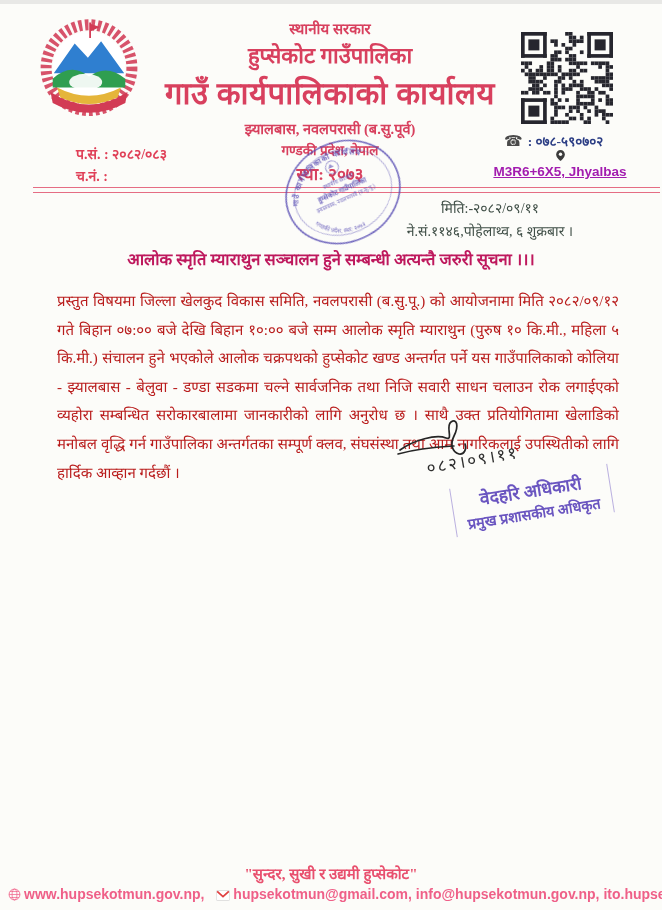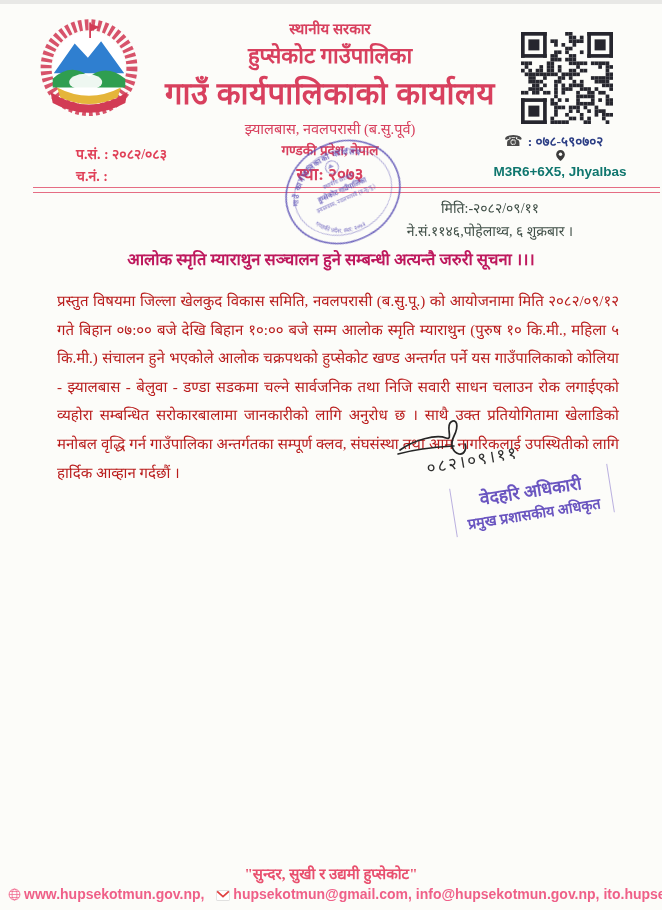--- a/index.html
+++ b/index.html
@@ -7,31 +7,31 @@
     position:relative;width:662px;height:910px;margin:4px auto;
     background:#fcfcf9;overflow:hidden;
     font-family:"Liberation Serif","DejaVu Serif",serif;
   }
   
   .logo{position:absolute;left:34px;top:8px;width:110px;height:118px;}
   .head-center{position:absolute;left:150px;width:360px;top:14px;text-align:center;color:#d8405e;}
   .h-gov{font-size:15px;font-weight:bold;}
   .h-muni{font-size:22px;font-weight:bold;margin-top:1px;}
   .h-office{font-size:31px;font-weight:bold;margin-top:2px;letter-spacing:.5px;}
-  .h-addr{font-size:14.5px;font-weight:normal;margin-top:5px;}
+  .h-addr{font-size:14.5px;font-weight:bold;margin-top:5px;}
   .h-prov{font-size:13.5px;font-weight:bold;margin-top:3px;}
   .h-est{font-size:17px;font-weight:bold;margin-top:3px;}
   .qr{position:absolute;left:521px;top:28px;width:92px;height:92px;}
   .qr svg{width:100%;height:100%;}
   .phone-row{position:absolute;left:504px;top:128px;font-size:13.5px;font-weight:bold;color:#2c3e85;white-space:nowrap;}
   .phone-row .ph-icon{color:#4a4a4a;font-size:15px;margin-right:5px;font-family:"DejaVu Sans",sans-serif;}
   .refs{position:absolute;left:76px;top:140px;color:#e04058;font-weight:bold;font-size:14px;line-height:22px;}
   .pin-block{position:absolute;left:478px;top:144px;width:164px;text-align:center;}
   .pin-block svg{display:block;margin:0 auto 1px auto;}
-  .plus-code{font-family:"Liberation Sans","DejaVu Sans",sans-serif;font-size:13.5px;font-weight:bold;color:#0f766e;}
+  .plus-code{font-family:"Liberation Sans","DejaVu Sans",sans-serif;font-size:13.5px;font-weight:bold;color:#a21caf;text-decoration:underline;}
   .divider{position:absolute;left:33px;width:627px;top:183px;height:3.5px;
     border-top:1.7px solid #e25570;border-bottom:1.7px solid #e25570;opacity:.85;}
   
   .stamp-round{position:absolute;left:281px;top:134px;width:124px;height:108px;
     transform:rotate(-24deg);opacity:.85;filter:blur(.2px);}
   
   .date-block{position:absolute;left:350px;width:280px;top:193px;text-align:center;
     color:#3f4e46;font-size:14px;line-height:23px;}
   .subject{position:absolute;left:60px;width:542px;top:243px;text-align:center;
     font-weight:bold;font-size:16.5px;color:#be185d;}

